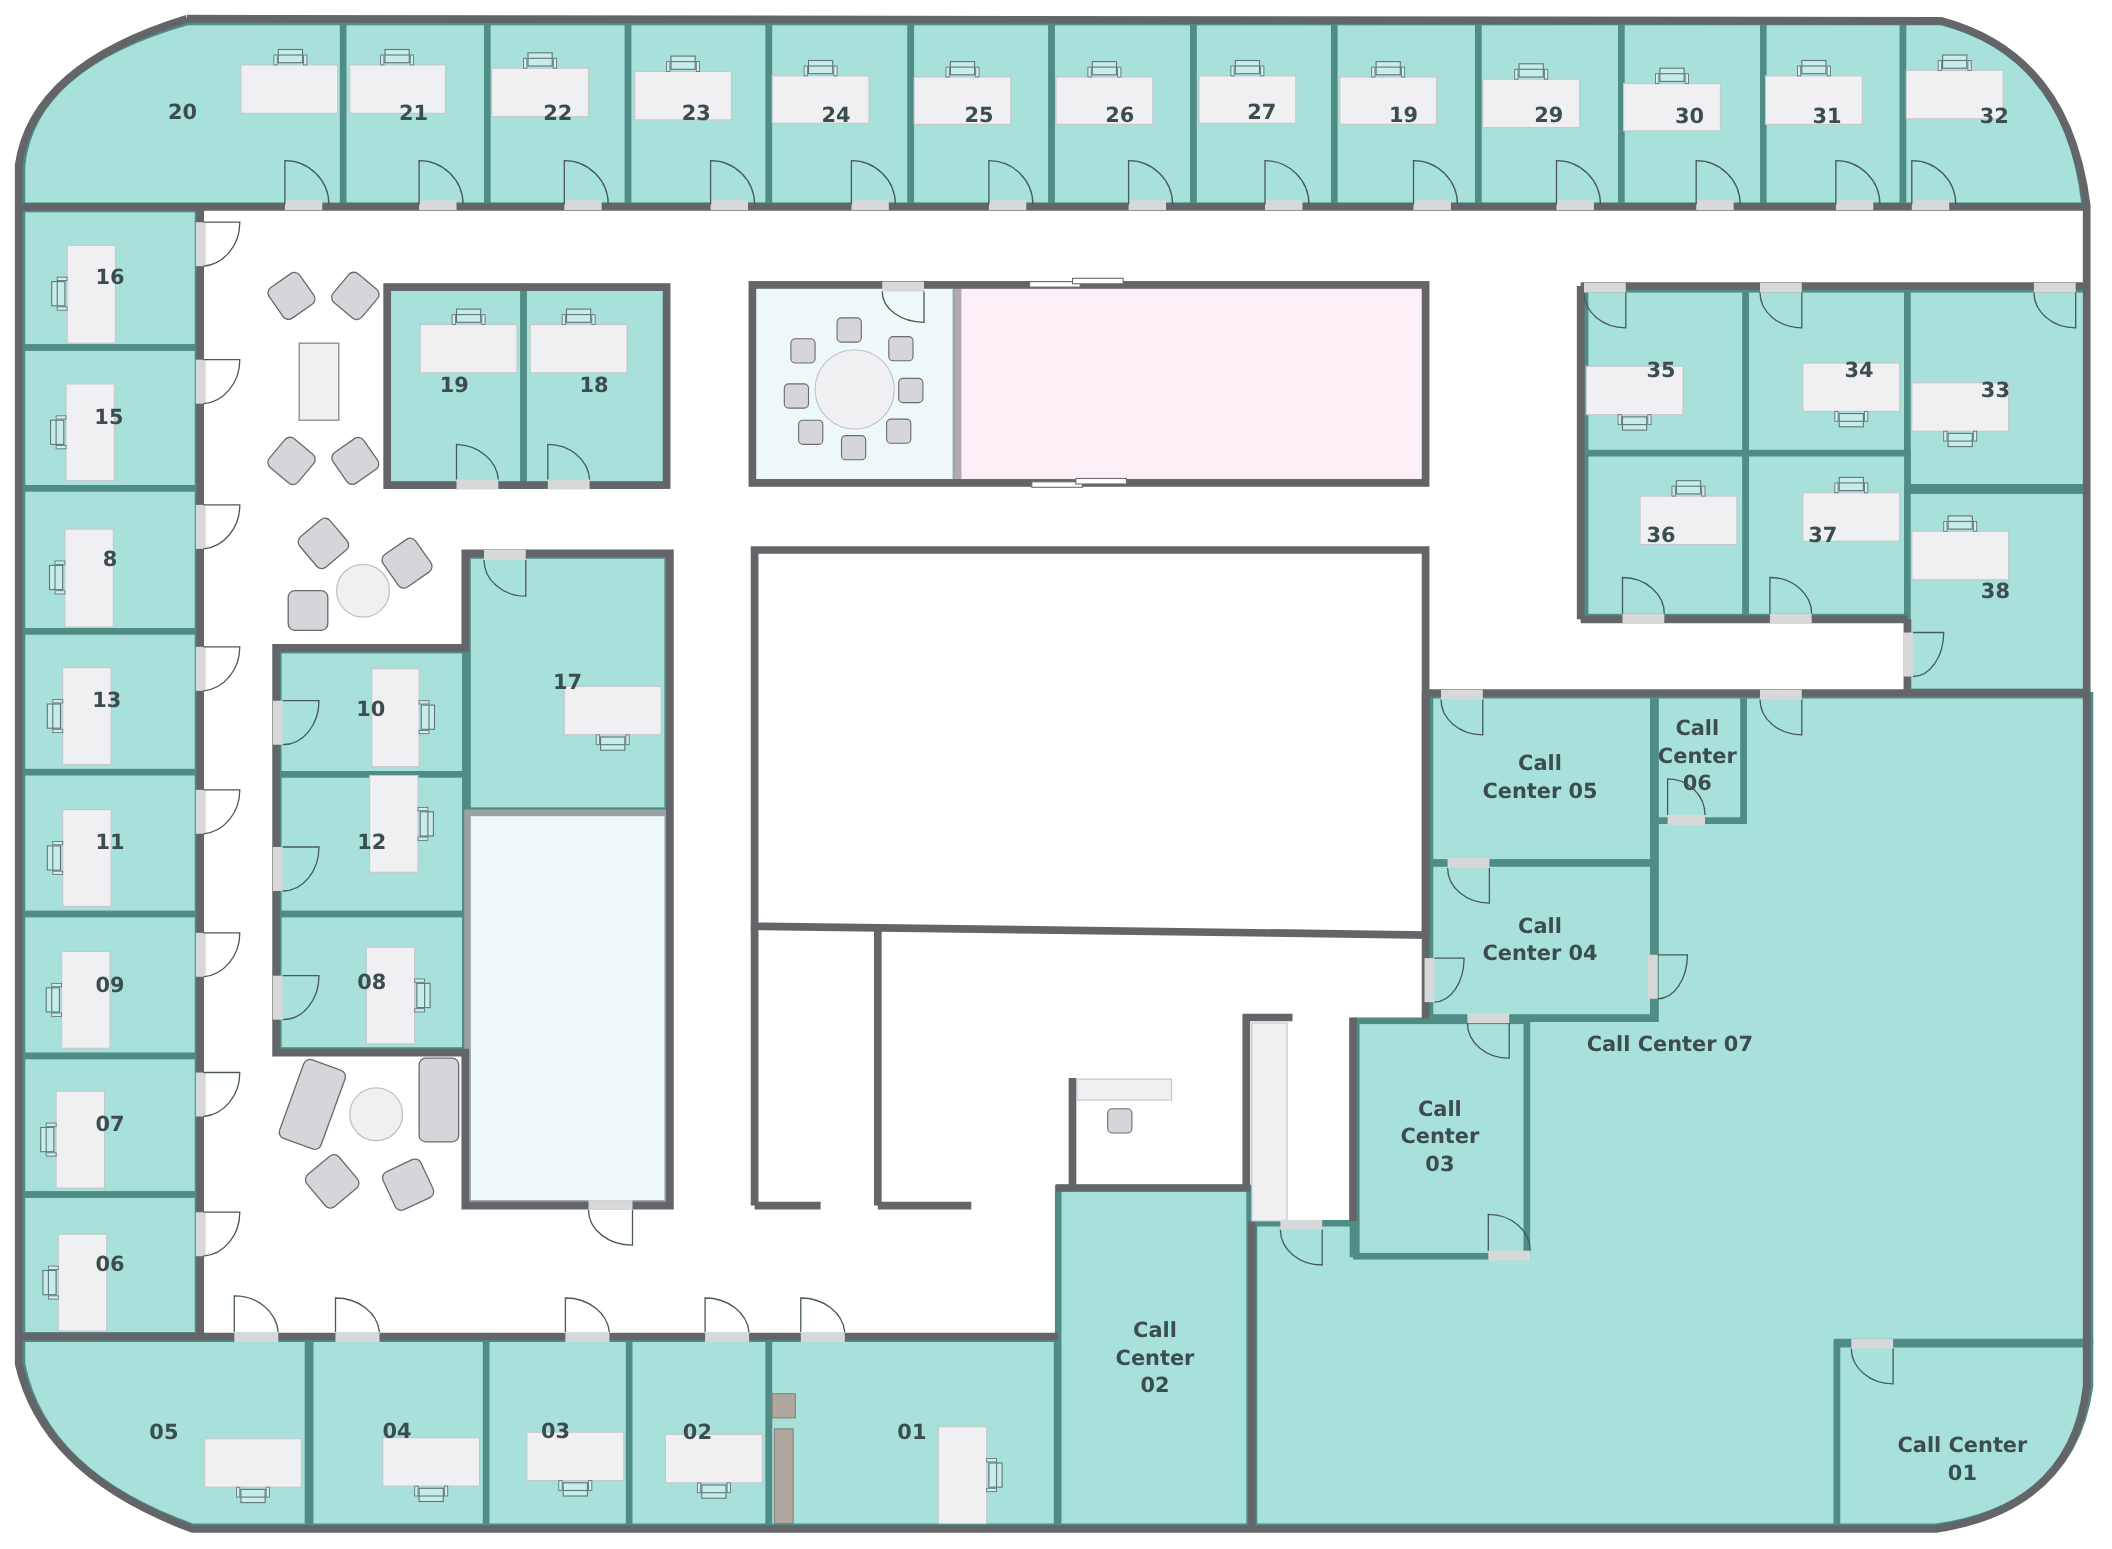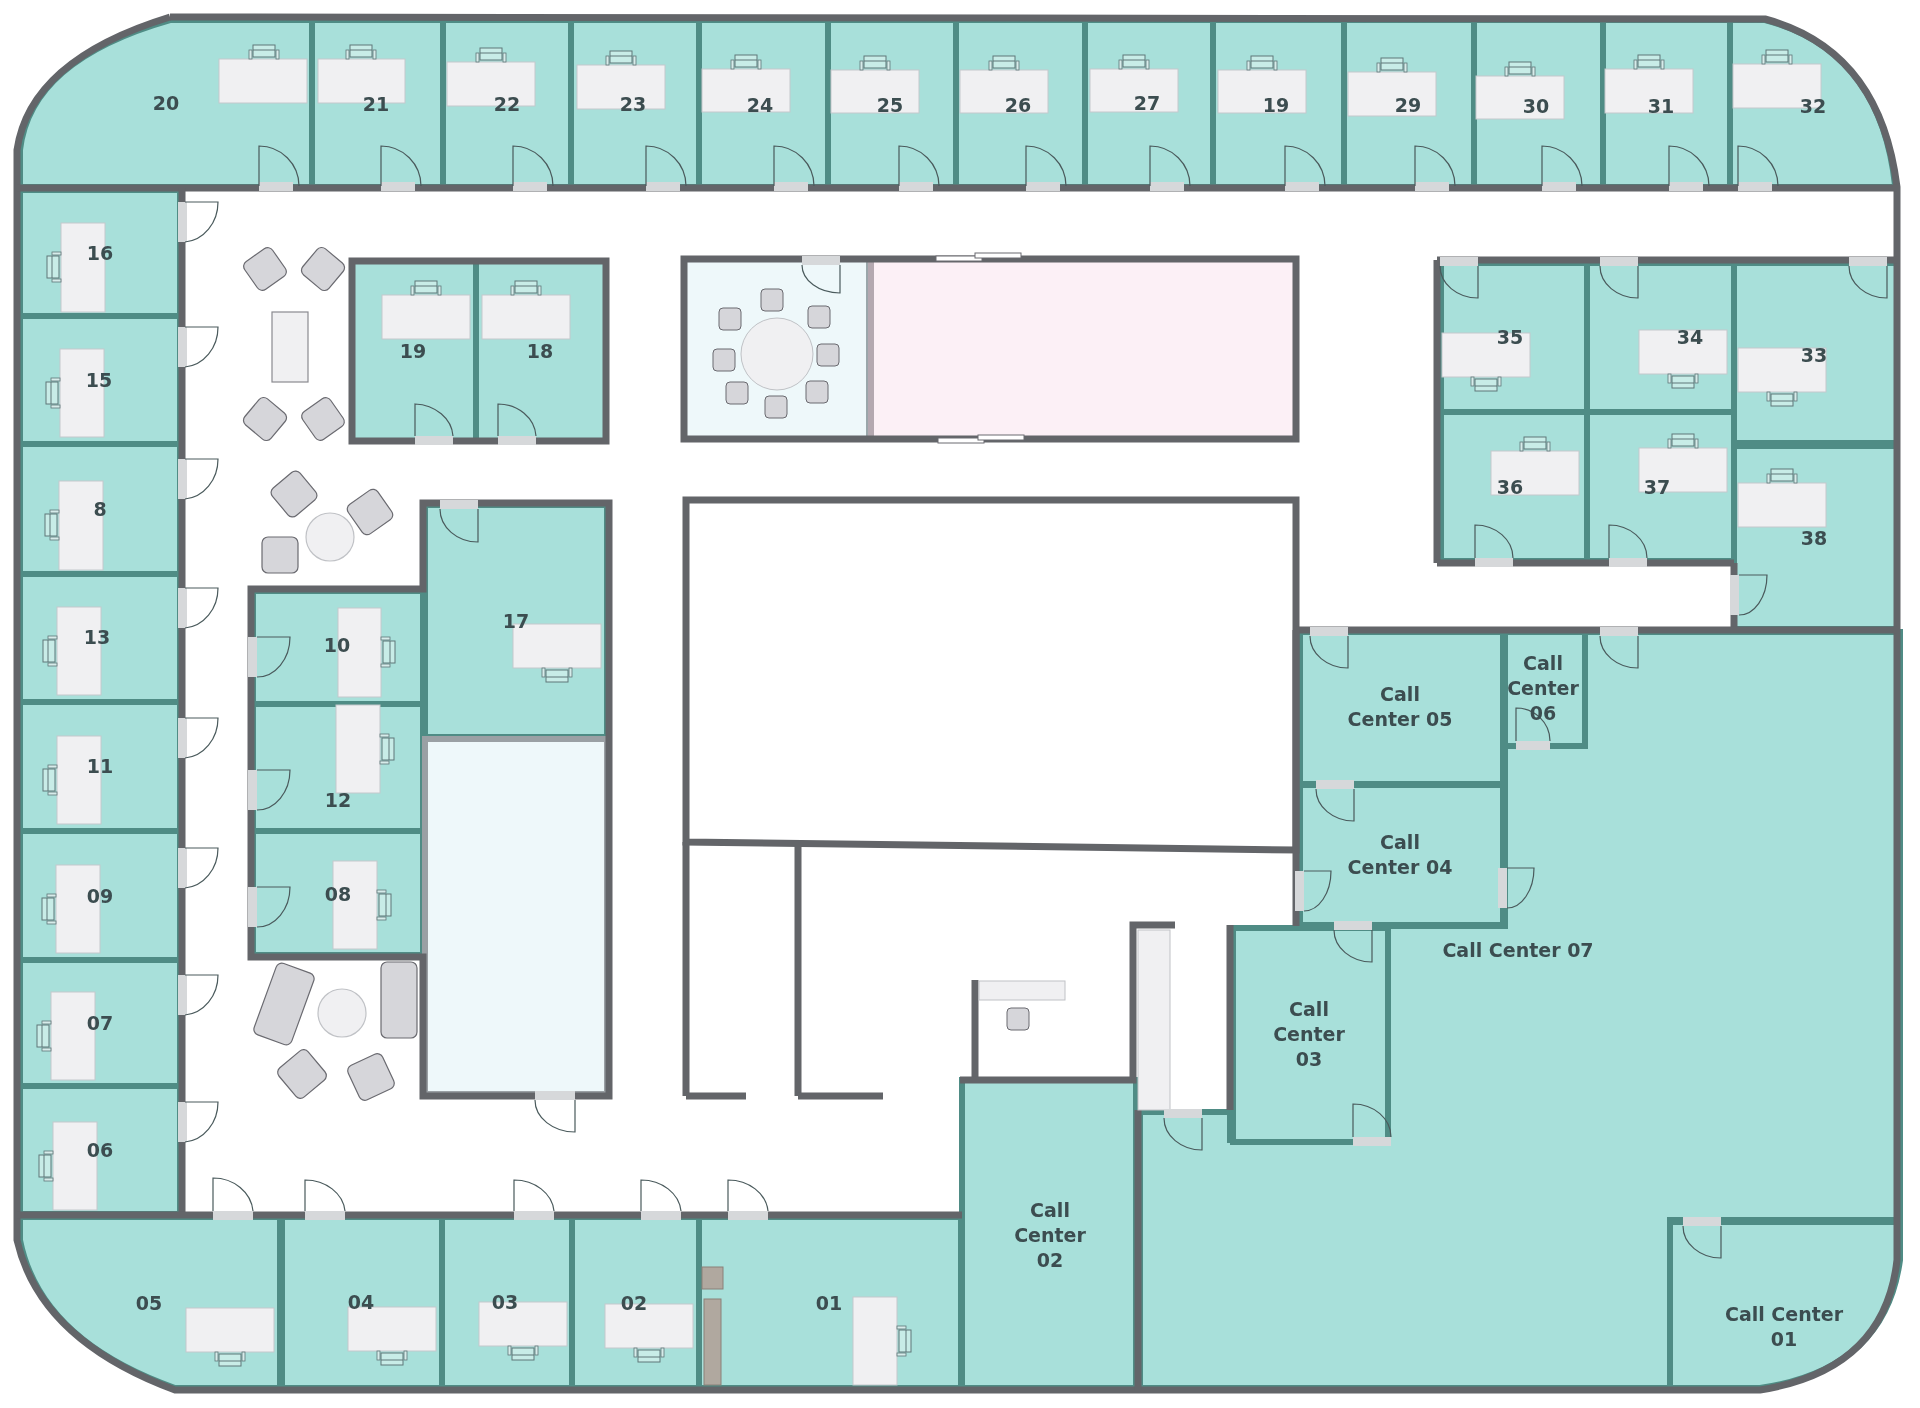--- a/index.html
+++ b/index.html
@@ -409,21 +409,21 @@
 
 <div class="lbl" style="left:149px;top:1303px;">05</div>
 <div class="lbl" style="left:361px;top:1302px;text-align:right;">04</div>
 <div class="lbl" style="left:505px;top:1302px;">03</div>
 <div class="lbl" style="left:634px;top:1303px;">02</div>
 <div class="lbl" style="left:829px;top:1303px;">01</div>
 
 <div class="lbl" style="left:413px;top:351px;">19</div>
 <div class="lbl" style="left:540px;top:351px;">18</div>
 <div class="lbl" style="left:337px;top:645px;">10</div>
-<div class="lbl" style="left:338px;top:800px;">12</div>
+<div class="lbl" style="left:338px;top:766px;">12</div>
 <div class="lbl" style="left:338px;top:894px;">08</div>
 <div class="lbl" style="left:516px;top:621px;">17</div>
 
 <div class="lbl" style="left:1510px;top:337px;">35</div>
 <div class="lbl" style="left:1658px;top:337px;margin-left:32px;">34</div>
 <div class="lbl" style="left:1814px;top:355px;">33</div>
 <div class="lbl" style="left:1510px;top:487px;">36</div>
 <div class="lbl" style="left:1657px;top:487px;">37</div>
 <div class="lbl" style="left:1814px;top:538px;">38</div>
 

